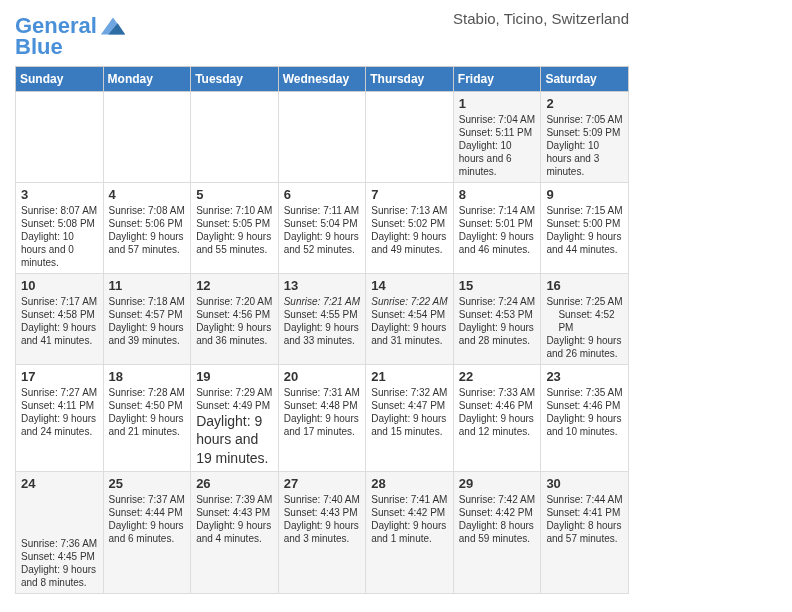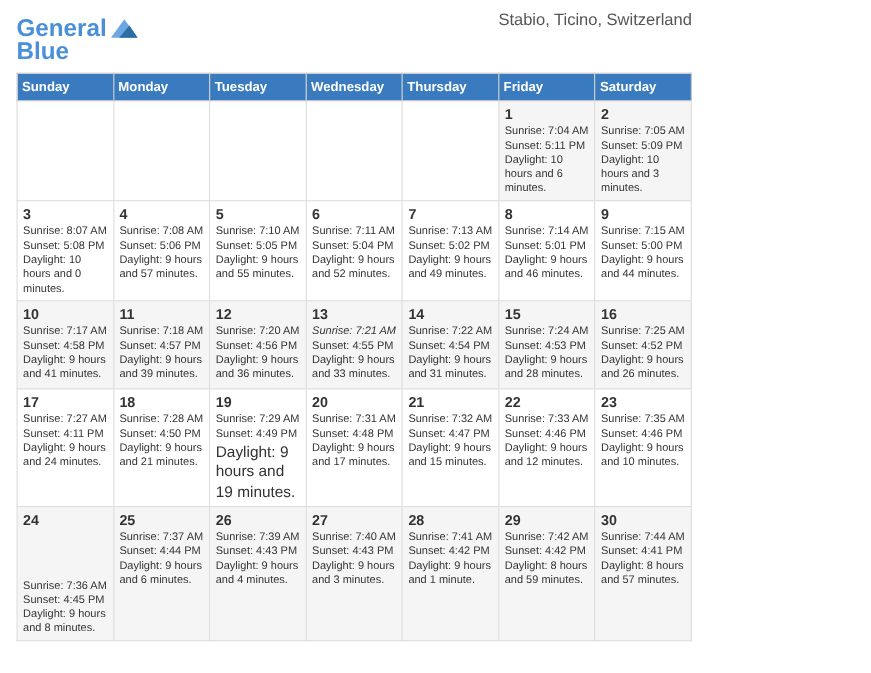--- a/index.html
+++ b/index.html
@@ -208,34 +208,34 @@
             <div style="font-size: 10px; line-height: 1.3;">Daylight: 9 hours and 36 minutes.</div>
           </td>
           <td>
             <span class="day-num">13</span>
             <div style="font-size: 10px; line-height: 1.3; font-style: italic;">Sunrise: 7:21 AM</div>
             <div style="font-size: 10px; line-height: 1.3;">Sunset: 4:55 PM</div>
             <div style="font-size: 10px; line-height: 1.3;">Daylight: 9 hours and 33 minutes.</div>
           </td>
           <td>
             <span class="day-num">14</span>
-            <div style="font-size: 10px; line-height: 1.3;">Sunrise: 7:22 AM</div>
+            <div style="font-size: 10px; line-height: 1.3; font-style: italic;">Sunrise: 7:22 AM</div>
             <div style="font-size: 10px; line-height: 1.3;">Sunset: 4:54 PM</div>
             <div style="font-size: 10px; line-height: 1.3;">Daylight: 9 hours and 31 minutes.</div>
           </td>
           <td>
             <span class="day-num">15</span>
             <div style="font-size: 10px; line-height: 1.3;">Sunrise: 7:24 AM</div>
             <div style="font-size: 10px; line-height: 1.3;">Sunset: 4:53 PM</div>
             <div style="font-size: 10px; line-height: 1.3;">Daylight: 9 hours and 28 minutes.</div>
           </td>
           <td>
             <span class="day-num">16</span>
             <div style="font-size: 10px; line-height: 1.3;">Sunrise: 7:25 AM</div>
-            <div style="font-size: 10px; line-height: 1.3;">Sunset: 4:52 PM</div>
+            <div style="font-size: 10px; line-height: 1.3; margin-left: 12px;">Sunset: 4:52 PM</div>
             <div style="font-size: 10px; line-height: 1.3;">Daylight: 9 hours and 26 minutes.</div>
           </td>
         </tr>
         <tr>
           <td>
             <span class="day-num">17</span>
             <div style="font-size: 10px; line-height: 1.3;">Sunrise: 7:27 AM</div>
             <div style="font-size: 10px; line-height: 1.3;">Sunset: 4:11 PM</div>
             <div style="font-size: 10px; line-height: 1.3;">Daylight: 9 hours and 24 minutes.</div>
           </td>

